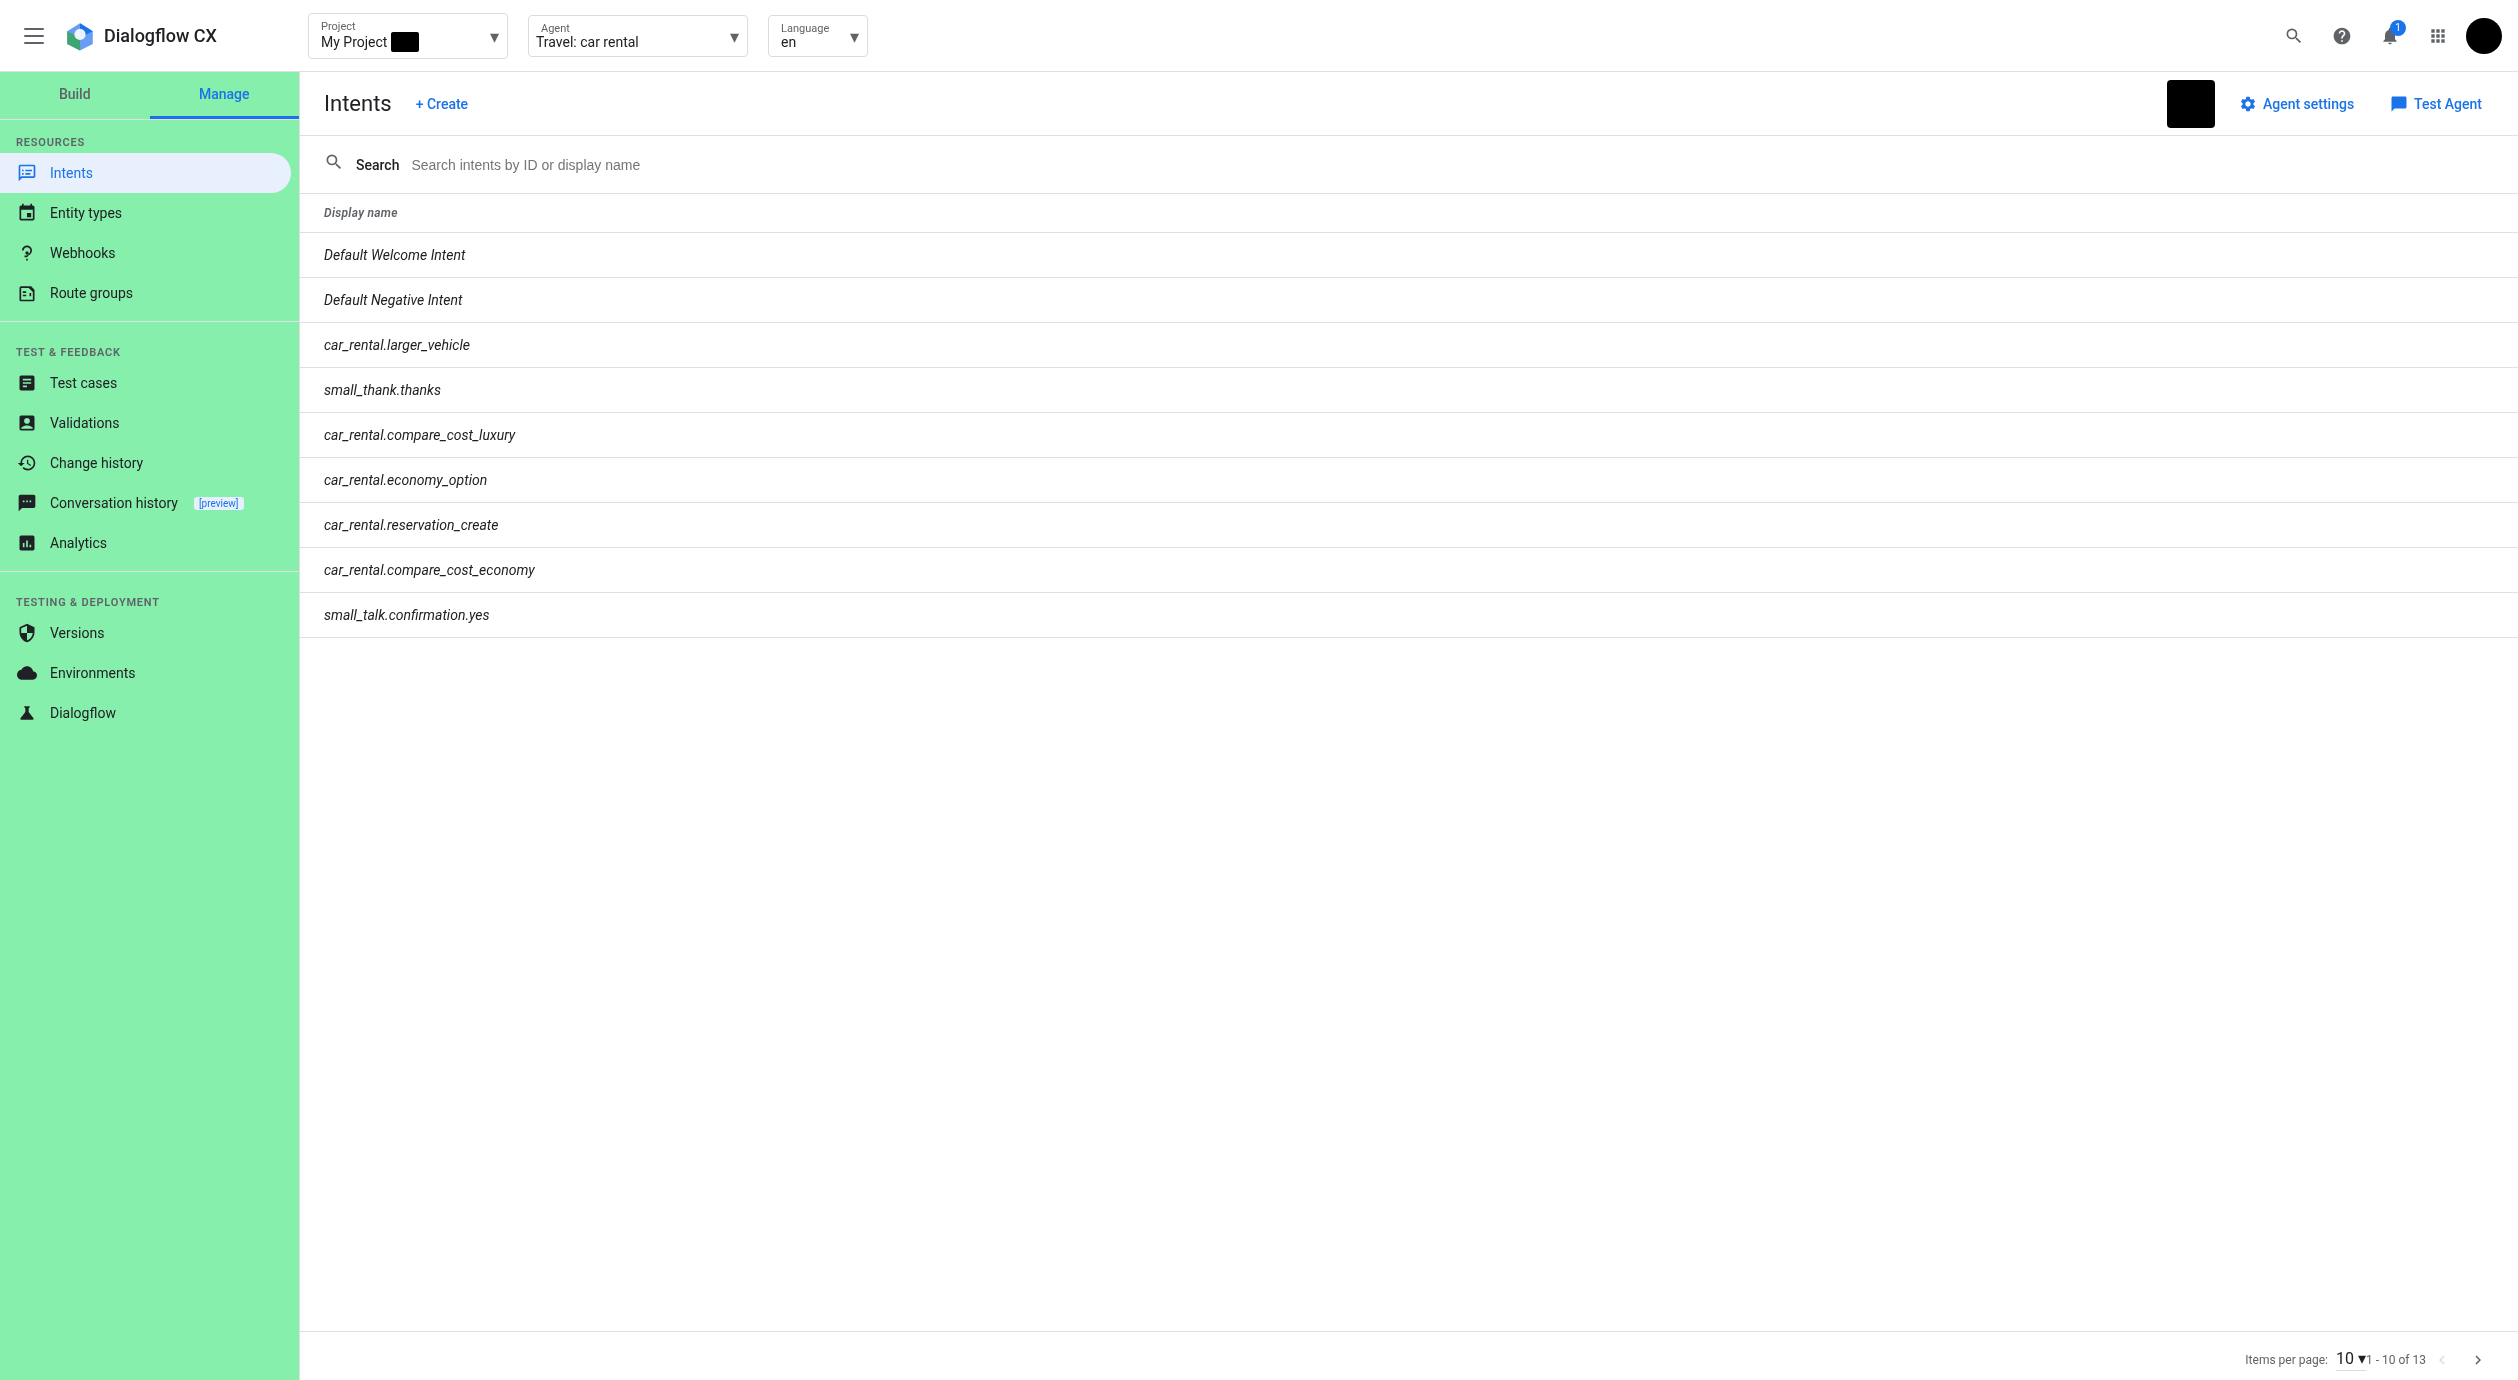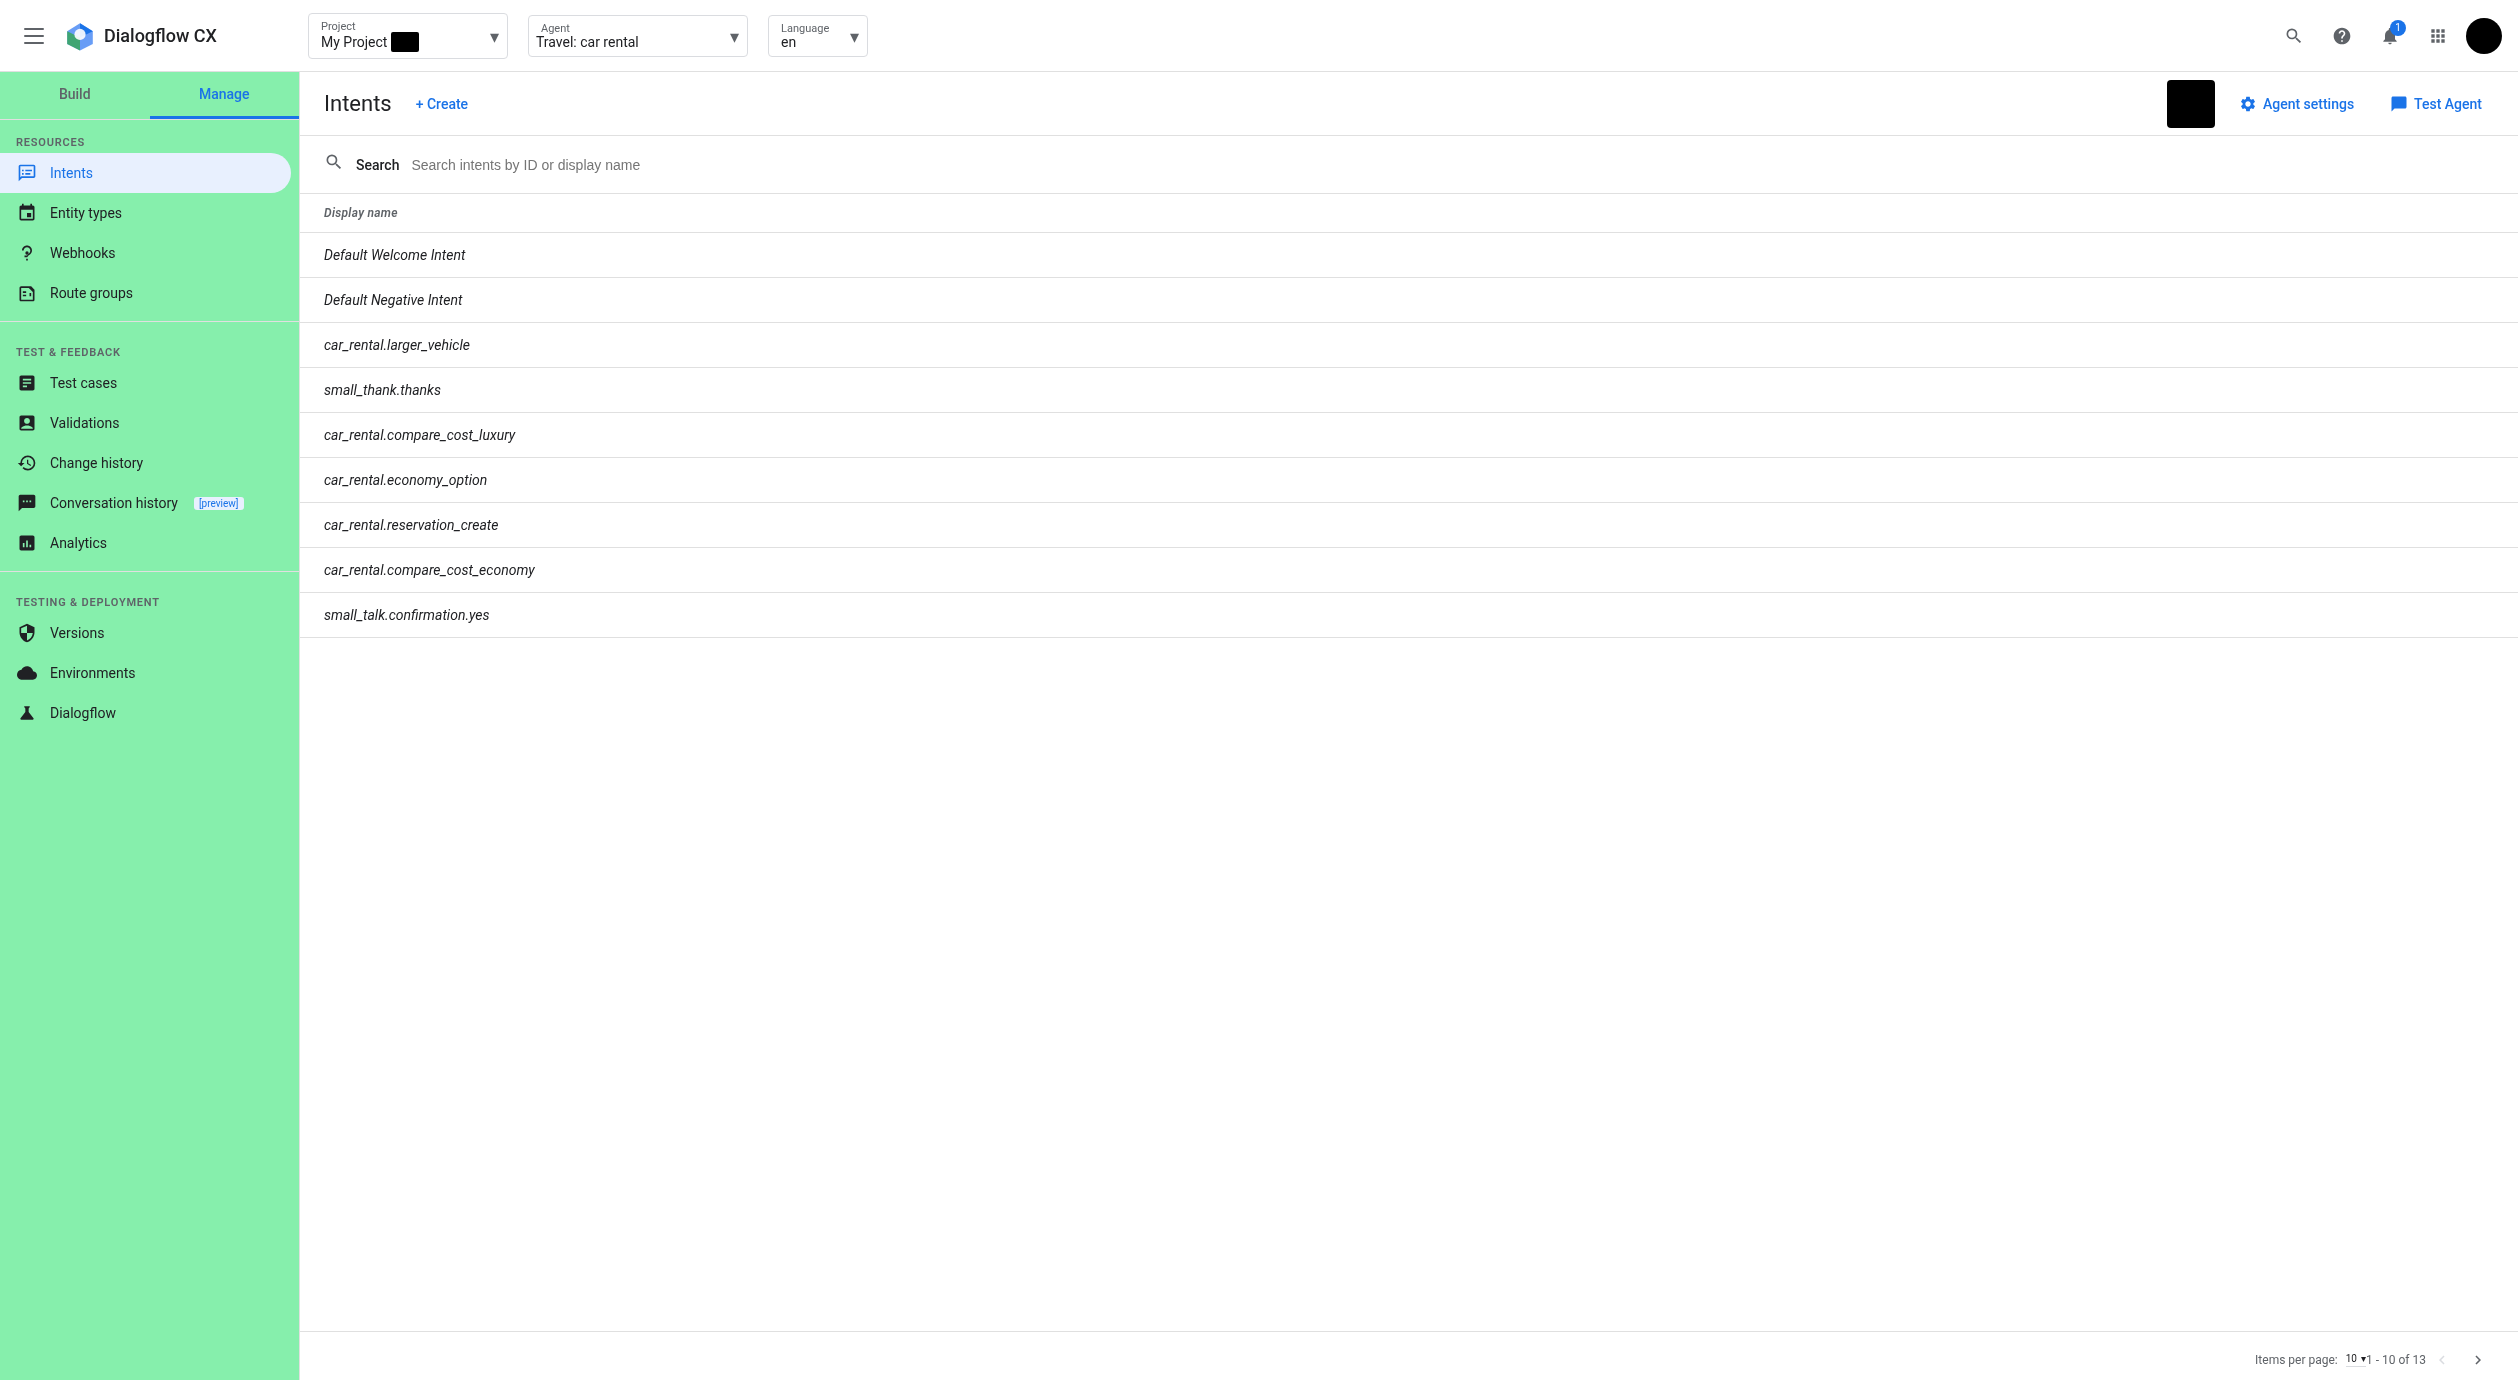--- a/index.html
+++ b/index.html
@@ -59,21 +59,21 @@
     
     .table-container { flex: 1; overflow-y: auto; }
     .intents-table { width: 100%; border-collapse: collapse; font-style: italic; }
     .intents-table thead tr { border-bottom: 1px solid #e0e0e0; }
     .intents-table th { padding: 12px 24px; text-align: left; font-size: 12px; font-weight: 600; color: #5f6368; letter-spacing: 0.3px; }
     .intents-table td { padding: 14px 24px; border-bottom: 1px solid #e0e0e0; font-size: 14px; color: #202124; cursor: pointer; }
 
     
     .pagination { display: flex; align-items: center; justify-content: flex-end; padding: 12px 24px; border-top: 1px solid #e0e0e0; font-size: 12px; color: #5f6368; }
     .items-per-page { display: flex; align-items: center; gap: 8px; }
-    .per-page-select { border: none; font-size: 10px; color: #202124; cursor: pointer; display: flex; align-items: center; gap: 4px; border-bottom: 1px solid #dadce0; padding-bottom: 2px; }
+    .per-page-select { border: none; font-size: 16px; color: #202124; cursor: pointer; display: flex; align-items: center; gap: 4px; border-bottom: 1px solid #dadce0; padding-bottom: 2px; }
     .page-nav { display: flex; align-items: center; gap: 4px; }
     .page-nav-btn { width: 32px; height: 32px; display: flex; align-items: center; justify-content: center; border-radius: 50%; cursor: pointer; color: #5f6368; font-size: 18px; }
     .page-nav-btn.disabled { color: #dadce0; cursor: default; }
 
     
     .hamburger { display: flex; flex-direction: column; gap: 5px; cursor: pointer; padding: 8px; }
     .hamburger span { width: 20px; height: 2px; background: #5f6368; border-radius: 1px; display: block; }
 
     
     .svg-icon { width: 20px; height: 20px; fill: currentColor; }

